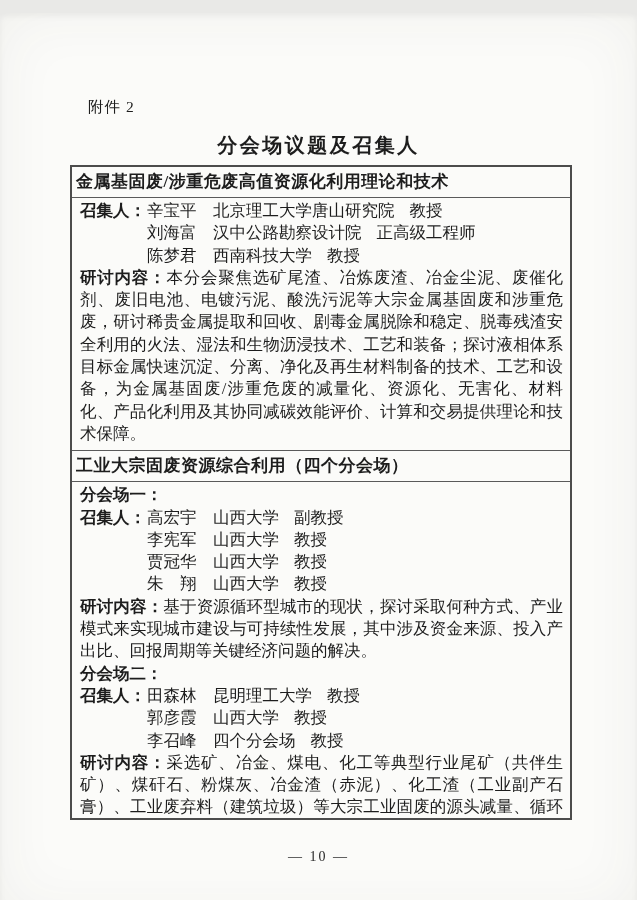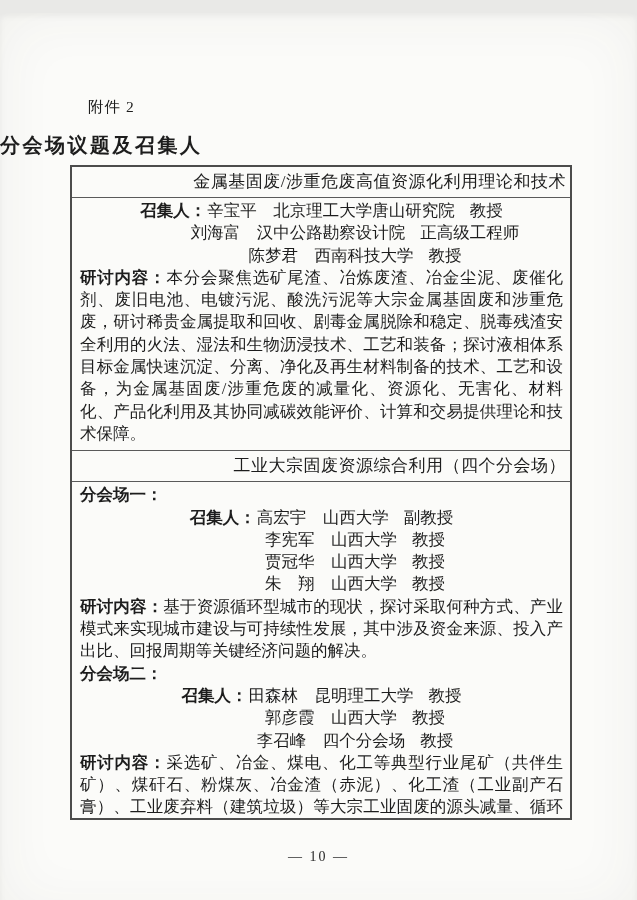--- a/index.html
+++ b/index.html
@@ -24,59 +24,58 @@
     top: 84px;
     font-size: 15.5px;
     letter-spacing: 1px;
   }
   .doc-title {
     position: absolute;
     top: 119px;
     left: 0;
     width: 100%;
     margin: 0;
-    text-align: left;
+    text-align: center;
     font-size: 20px;
     font-weight: bold;
     letter-spacing: 2.5px;
   }
   .session-table {
     position: absolute;
     left: 70px;
     top: 152px;
     width: 498px;
     height: 651px;
     border: 2px solid #4c4c4c;
     box-sizing: content-box;
     overflow: hidden;
     background: transparent;
   }
   .section-header {
     border-bottom: 1px solid #5a5a5a;
-    text-align: right;
-    font-weight: normal;
+    text-align: left;
+    font-weight: bold;
     font-size: 17px;
     padding: 3px 4px 4px 4px;
     letter-spacing: 0.5px;
   }
   .section-body {
     border-bottom: 1px solid #5a5a5a;
     padding: 2px 7px 5px 8px;
     font-size: 16.5px;
     line-height: 22.3px;
   }
   .section-body.last {
     border-bottom: none;
     padding-left: 8px;
   }
   .convener-line {
     display: flex;
     align-items: baseline;
     white-space: nowrap;
-    justify-content: center;
   }
   .convener-label {
     font-weight: bold;
     width: 67px;
     flex: 0 0 67px;
   }
   .convener-label-spacer {
     width: 67px;
     flex: 0 0 67px;
   }

